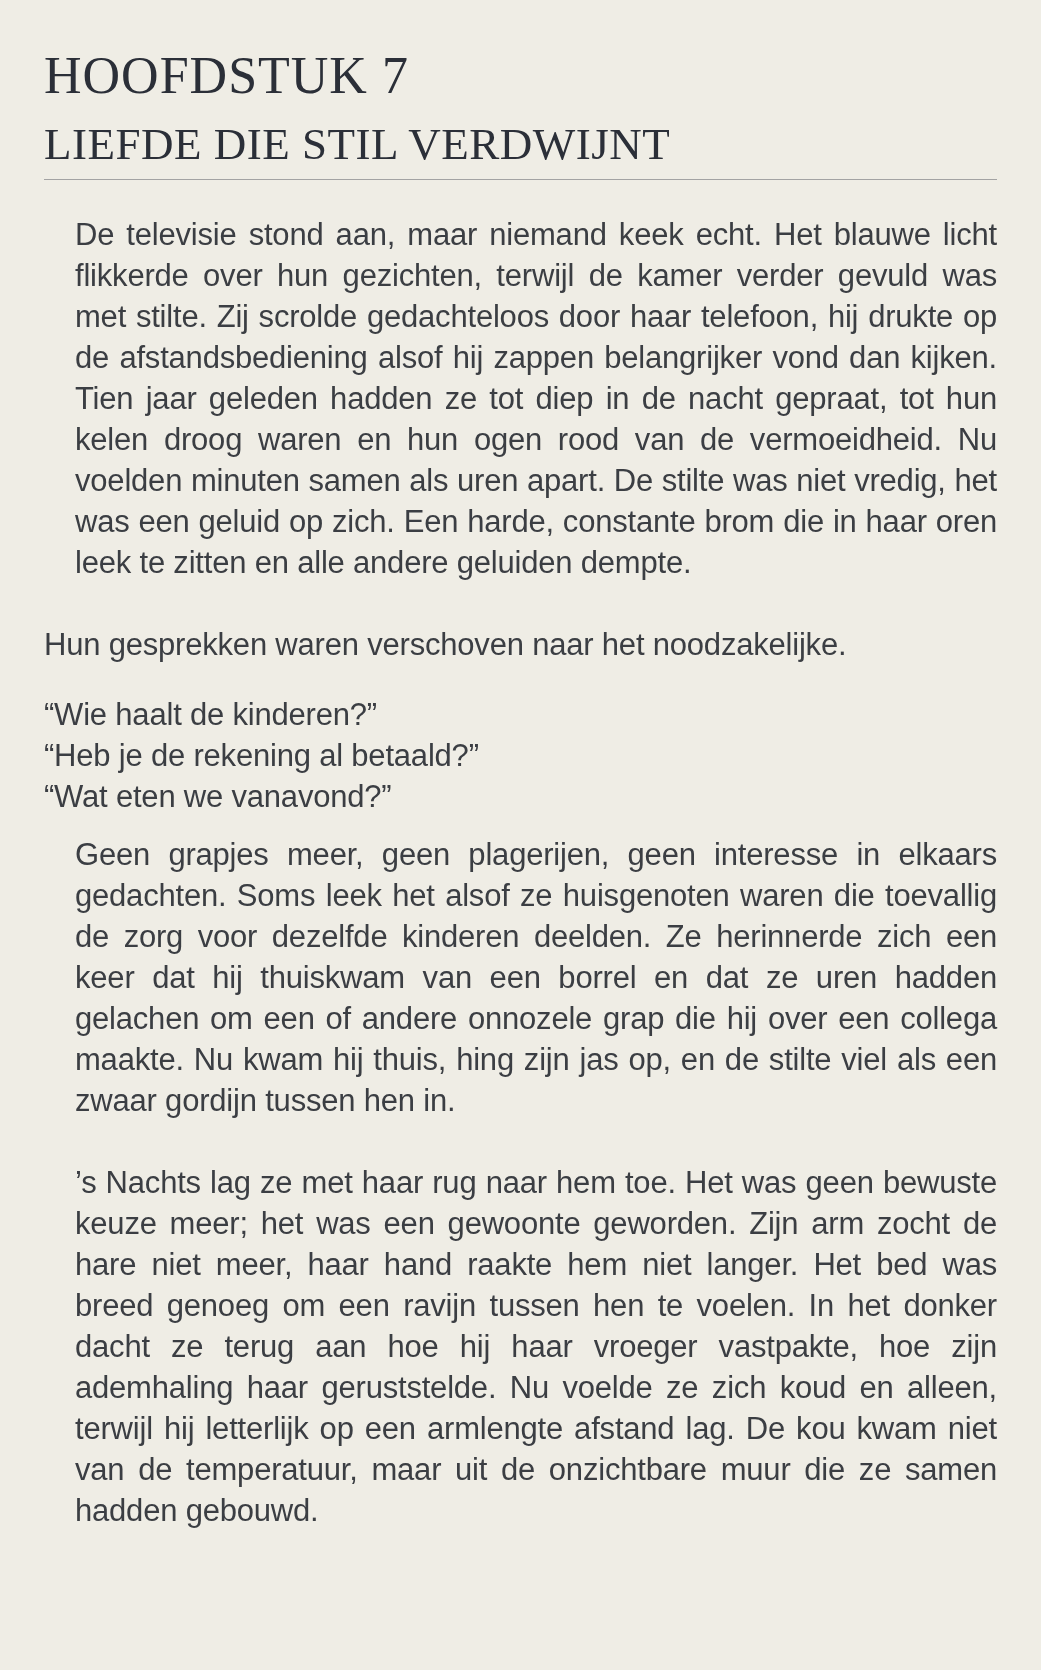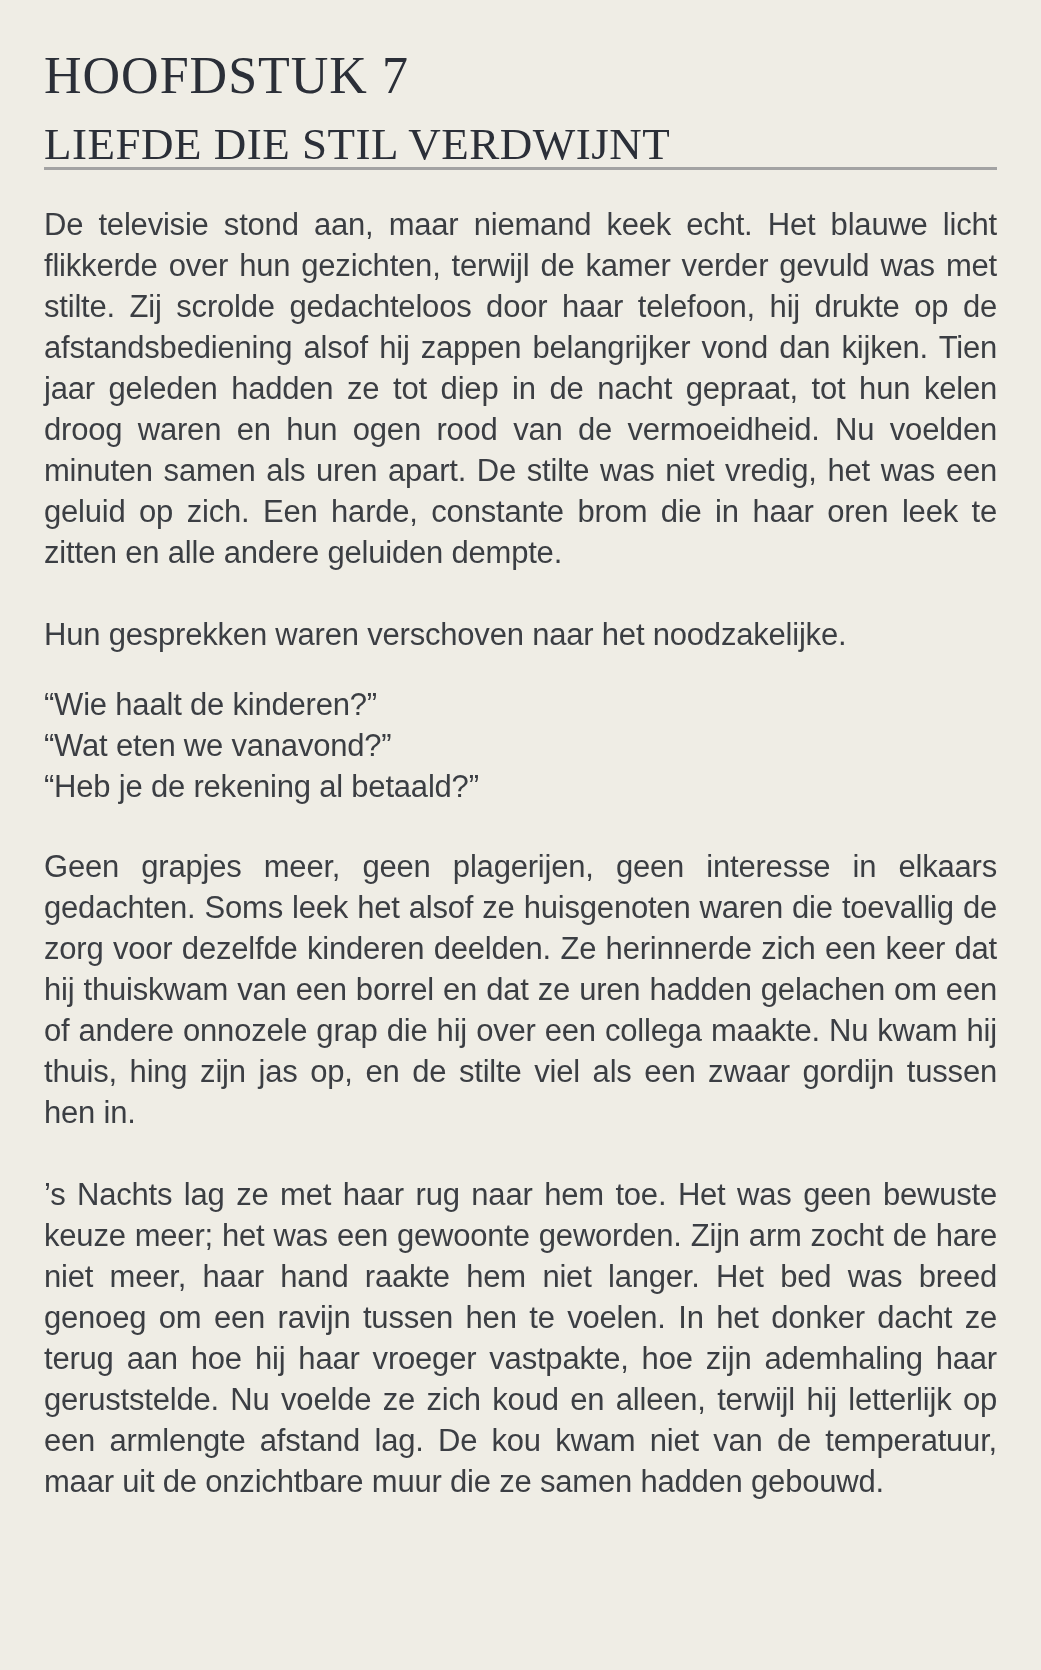--- a/index.html
+++ b/index.html
@@ -17,21 +17,22 @@
 
   .page {
     width: 1041px;
     height: 1670px;
     padding: 50px 44px 40px 44px;
     background: #EFEDE5;
   }
 
   
   .chapter-header {
-    border-bottom: 3px solid #a3a3a3;
+    border-bottom: 1px solid #a3a3a3;
+    padding-bottom: 12px;
     margin-bottom: 34px;
   }
 
   .chapter-number {
     font-family: "Liberation Serif", "DejaVu Serif", serif;
     font-size: 52px;
     line-height: 1.0;
     font-weight: 400;
     letter-spacing: 1px;
     color: #2B2F38;
@@ -51,29 +52,30 @@
   .body-copy {
     color: #3B3E43;
     font-size: 31px;
     line-height: 41px;
     letter-spacing: -0.2px;
   }
 
   .body-copy p.justified {
     text-align: justify;
     margin-bottom: 41px;
+    margin-left: 31px;
   }
 
   .body-copy p.plain {
     text-align: left;
     margin-bottom: 29px;
   }
 
   .dialogue {
-    margin-bottom: 39px;
+    margin-bottom: 17px;
   }
 
   .dialogue .dialogue-line {
     text-align: left;
   }
 
   .body-copy > :last-child {
     margin-bottom: 0;
   }
 </style>
@@ -88,22 +90,22 @@
   </header>
 
   <main class="body-copy">
 
     <p class="justified">De televisie stond aan, maar niemand keek echt. Het blauwe licht flikkerde over hun gezichten, terwijl de kamer verder gevuld was met stilte. Zij scrolde gedachteloos door haar telefoon, hij drukte op de afstandsbediening alsof hij zappen belangrijker vond dan kijken. Tien jaar geleden hadden ze tot diep in de nacht gepraat, tot hun kelen droog waren en hun ogen rood van de vermoeidheid. Nu voelden minuten samen als uren apart. De stilte was niet vredig, het was een geluid op zich. Een harde, constante brom die in haar oren leek te zitten en alle andere geluiden dempte.</p>
 
     <p class="plain">Hun gesprekken waren verschoven naar het noodzakelijke.</p>
 
     <div class="dialogue">
       <div class="dialogue-line">“Wie haalt de kinderen?”</div>
+      <div class="dialogue-line">“Heb je de rekening al betaald?”</div>
       <div class="dialogue-line">“Wat eten we vanavond?”</div>
-      <div class="dialogue-line">“Heb je de rekening al betaald?”</div>
     </div>
 
     <p class="justified">Geen grapjes meer, geen plagerijen, geen interesse in elkaars gedachten. Soms leek het alsof ze huisgenoten waren die toevallig de zorg voor dezelfde kinderen deelden. Ze herinnerde zich een keer dat hij thuiskwam van een borrel en dat ze uren hadden gelachen om een of andere onnozele grap die hij over een collega maakte. Nu kwam hij thuis, hing zijn jas op, en de stilte viel als een zwaar gordijn tussen hen in.</p>
 
     <p class="justified">’s Nachts lag ze met haar rug naar hem toe. Het was geen bewuste keuze meer; het was een gewoonte geworden. Zijn arm zocht de hare niet meer, haar hand raakte hem niet langer. Het bed was breed genoeg om een ravijn tussen hen te voelen. In het donker dacht ze terug aan hoe hij haar vroeger vastpakte, hoe zijn ademhaling haar geruststelde. Nu voelde ze zich koud en alleen, terwijl hij letterlijk op een armlengte afstand lag. De kou kwam niet van de temperatuur, maar uit de onzichtbare muur die ze samen hadden gebouwd.</p>
 
   </main>
 
 </div>
 

